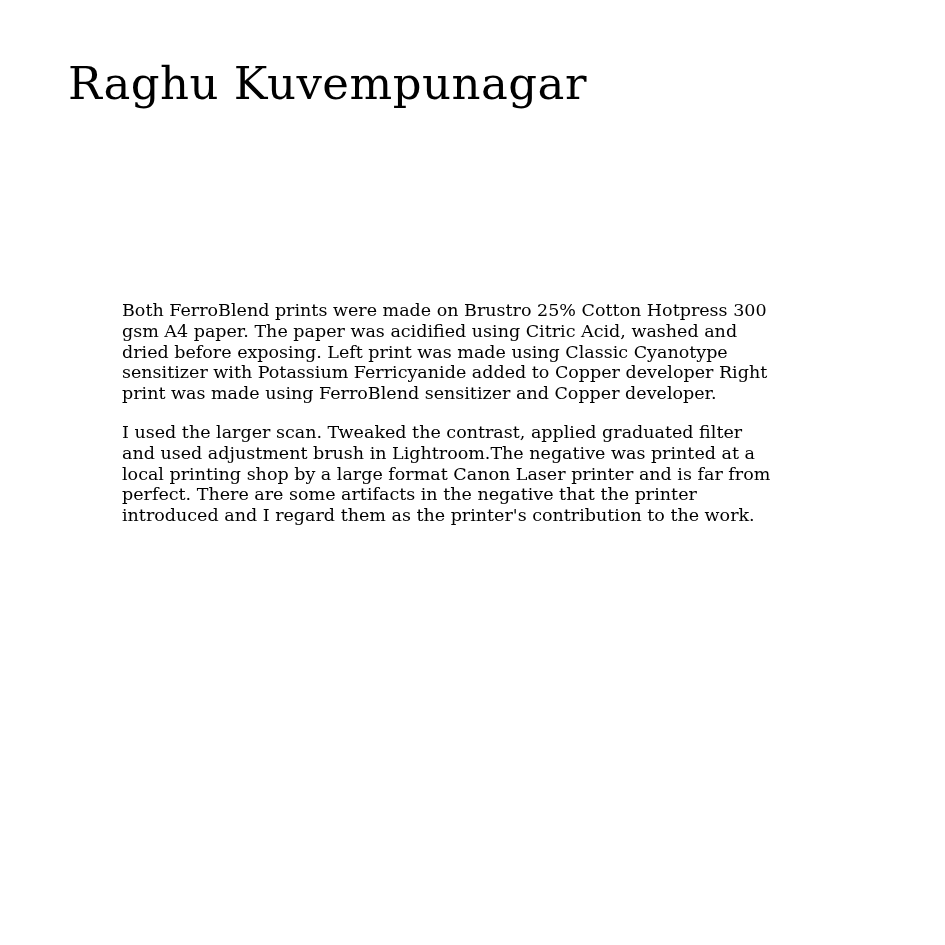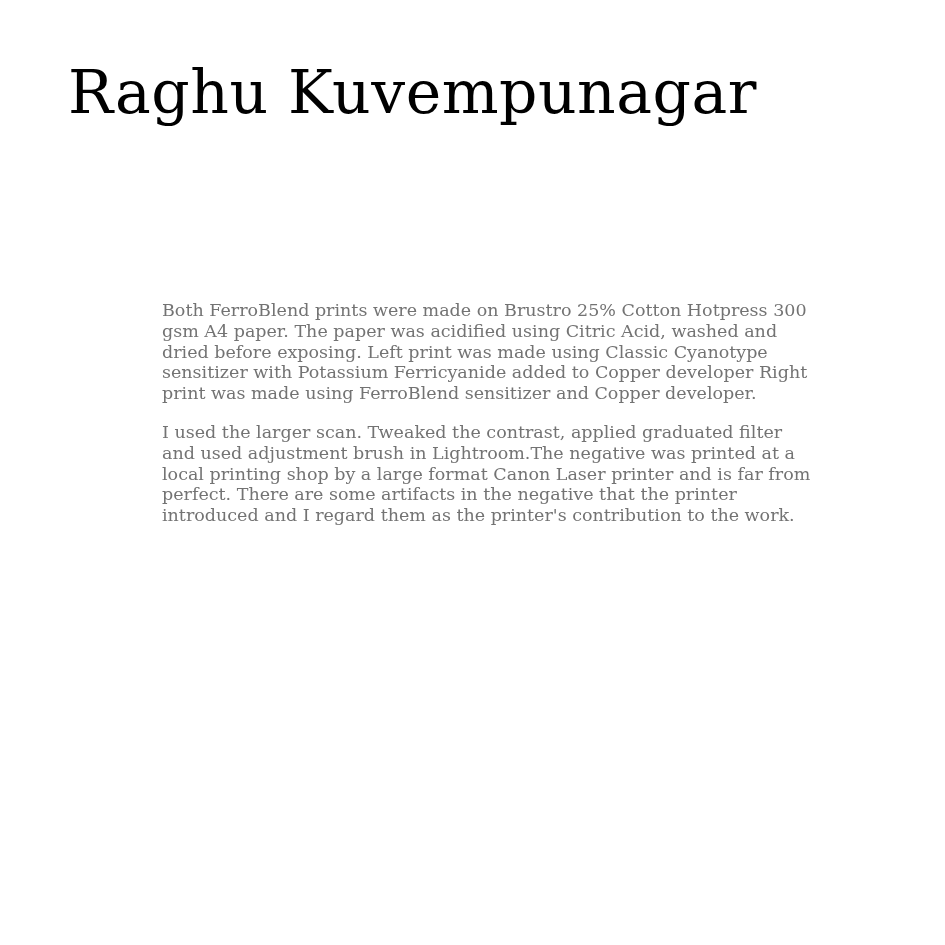--- a/index.html
+++ b/index.html
@@ -14,34 +14,33 @@
     background: #ffffff;
     overflow: hidden;
     font-family: "DejaVu Serif", "Liberation Serif", serif;
     color: #1a1a1a;
   }
   .page-title {
     margin: 0;
     padding: 58px 0 0 68px;
     font-family: "DejaVu Serif", "Liberation Serif", serif;
     font-weight: 400;
-    font-size: 60px;
+    font-size: 45px;
     line-height: 1.15;
     color: #000000;
     letter-spacing: 0.5px;
   }
   .article-body {
     position: absolute;
     left: 122px;
     top: 300px;
     width: 655px;
     font-size: 17.5px;
     line-height: 20.8px;
-    color: #737373;
-    margin-left: 40px;
+    color: #000000;
   }
   .article-body p {
     margin: 0 0 18px 0;
   }
 </style>
 </head>
 <body>
 
 <div class="page">
   <h1 class="page-title">Raghu Kuvempunagar</h1>

